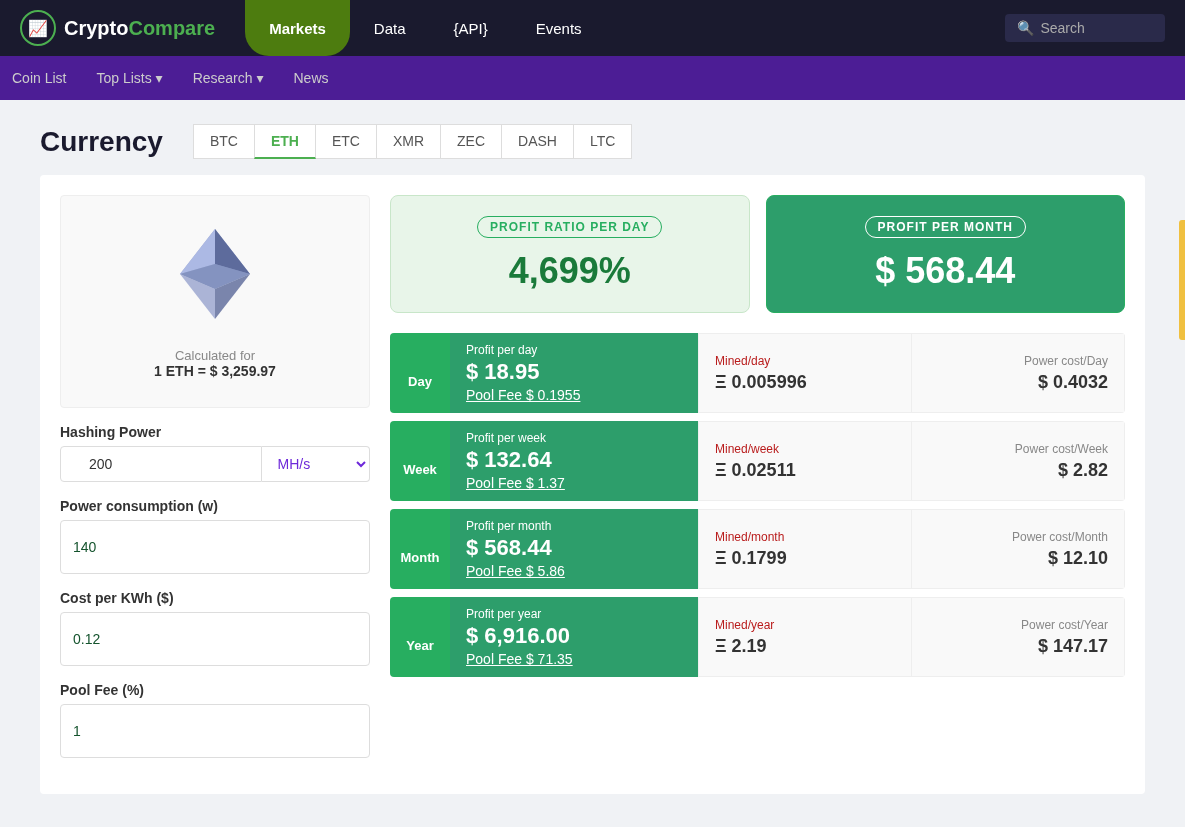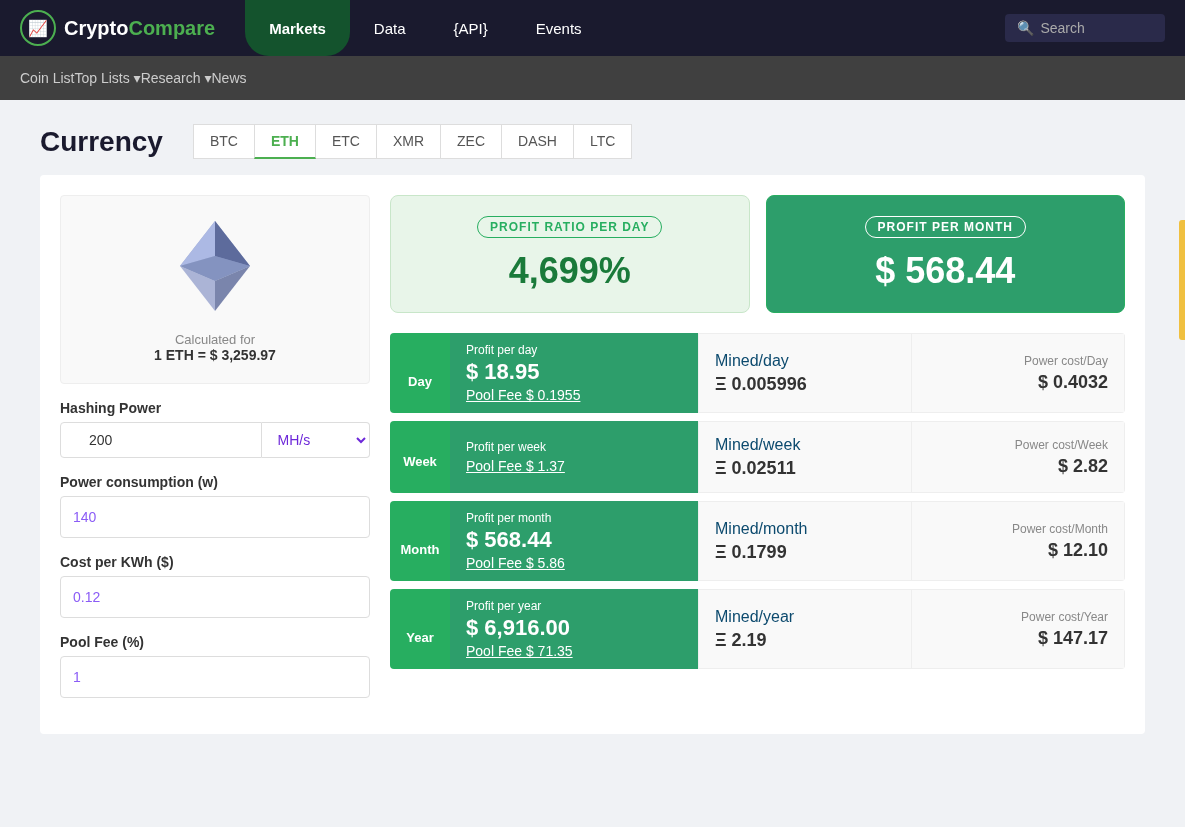--- a/index.html
+++ b/index.html
@@ -40,44 +40,45 @@
     .nav-item {
       color: white;
       padding: 0 24px;
       height: 56px;
       display: flex; align-items: center;
       cursor: pointer;
       font-size: 15px;
       text-decoration: none;
     }
     .nav-item.active {
-      background: #14532d;
+      background: #4d7c0f;
       border-radius: 0 0 24px 24px;
       font-weight: bold;
     }
     .nav-search {
       margin-left: auto;
       display: flex;
       align-items: center;
       background: #2a2a4a;
       border-radius: 4px;
       padding: 6px 12px;
       color: #aaa;
       font-size: 14px;
       gap: 6px;
       min-width: 160px;
     }
 
     
     .second-nav {
-      background: #404040;
-      display: flex;
-      align-items: center;
-      padding: 0 20px;
+      background: #4c1d95;
+      display: flex;
+      align-items: center;
+      padding: 0 12px;
       height: 44px;
+      gap: 30px;
     }
     .second-nav-item {
       color: #ccc;
       font-size: 14px;
       cursor: pointer;
       height: 44px;
       display: flex; align-items: center;
       gap: 4px;
     }
 
@@ -135,22 +136,23 @@
       flex-shrink: 0;
     }
     .eth-logo-box {
       background: #f9f9f9;
       border: 1px solid #eee;
       border-radius: 4px;
       display: flex;
       flex-direction: column;
       align-items: center;
       justify-content: center;
-      padding: 20px;
+      padding: 28px;
       margin-bottom: 16px;
+      gap: 8px;
     }
     .eth-diamond {
       width: 80px;
       height: 100px;
       margin-bottom: 16px;
     }
     .calc-for {
       color: #888;
       font-size: 13px;
       text-align: center;
@@ -171,24 +173,24 @@
       margin-bottom: 6px;
       display: block;
     }
     .input-row {
       display: flex;
       gap: 0;
     }
     .input-field {
       border: 1px solid #ddd;
       border-radius: 4px;
-      padding: 12px 12px;
+      padding: 18px 12px;
       font-size: 14px;
       width: 100%;
-      color: #8b5cf6;
+      color: #14532d;
     }
     .input-field-short {
       border: 1px solid #ddd;
       border-radius: 4px 0 0 4px;
       padding: 8px 28px;
       font-size: 14px;
       width: 65%;
       color: #333;
     }
     .input-select {
@@ -295,22 +297,22 @@
     .data-row-mined {
       flex: 1;
       padding: 10px 16px;
       display: flex;
       flex-direction: column;
       justify-content: center;
       background: #f9f9f9;
       border: 1px solid #eee;
     }
     .data-row-mined-label {
-      font-size: 16px;
-      color: #0c4a6e;
+      font-size: 12px;
+      color: #b91c1c;
       margin-bottom: 4px;
     }
     .data-row-mined-value {
       font-size: 18px;
       font-weight: bold;
       color: #333;
     }
     .data-row-power {
       flex: 1;
       padding: 10px 16px;
@@ -460,20 +462,21 @@
       </div>
       <div class="data-row-power">
         <div class="data-row-power-label">Power cost/Day</div>
         <div class="data-row-power-value">$ 0.4032</div>
       </div>
     </div>
           <div class="data-row">
       <div class="data-row-label">Week</div>
       <div class="data-row-profit">
         <div class="data-row-profit-label">Profit per week</div>
+        <div class="data-row-profit-value">$ 132.64</div>
         <div class="data-row-profit-fee">Pool Fee $ 1.37</div>
       </div>
       <div class="data-row-mined">
         <div class="data-row-mined-label">Mined/week</div>
         <div class="data-row-mined-value">Ξ 0.02511</div>
       </div>
       <div class="data-row-power">
         <div class="data-row-power-label">Power cost/Week</div>
         <div class="data-row-power-value">$ 2.82</div>
       </div>

